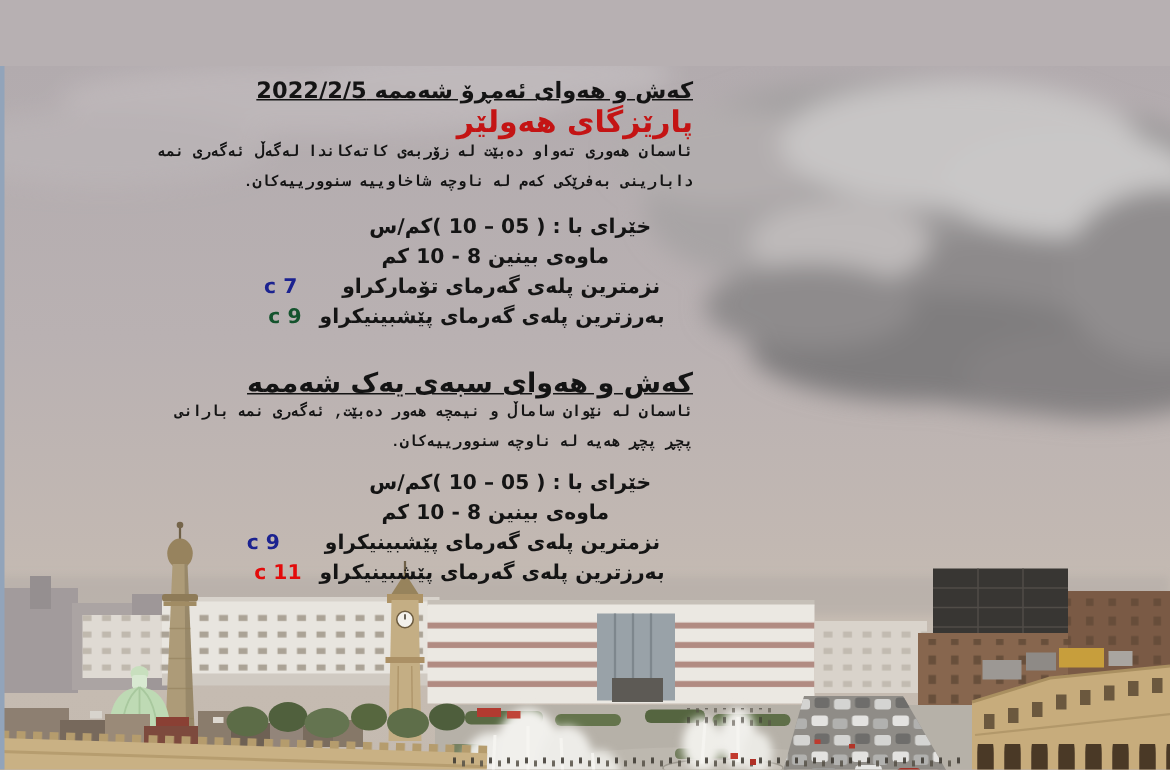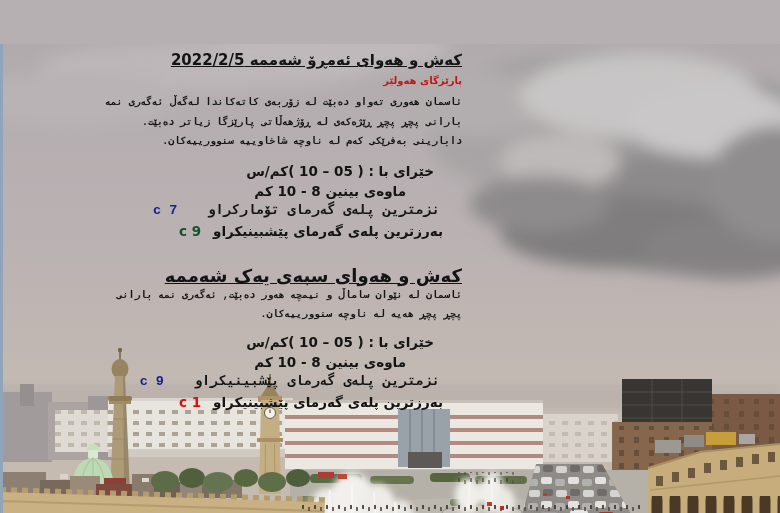--- a/index.html
+++ b/index.html
@@ -10,27 +10,27 @@
   }
   #stage{position:absolute;inset:0;width:780px;height:507px;margin-top:44px;}
   #scene{position:absolute;inset:0;z-index:1;}
   
   #report{
     position:absolute;z-index:5;top:6px;left:6px;width:456px;
     direction:rtl;text-align:right;color:#141414;font-weight:700;
   }
   .line{white-space:nowrap;}
   .t-title{font-size:15px;line-height:21px;text-decoration:underline;}
-  .t-prov{font-size:10px;line-height:20px;margin-bottom:2px;}
+  .t-prov{font-size:20px;line-height:20px;margin-bottom:2px;}
   .t-body{font-size:10px;line-height:19.5px;font-family:Liberation Mono, monospace;}
   .t-head2{font-size:18px;line-height:20px;text-decoration:underline;margin-top:25px;}
   .t-stat{font-size:13.5px;line-height:20px;}
   .m-wind{margin-top:9px;margin-left:0;margin-right:28px;}
   .m-vis{margin-right:56px;}
-  .m-min{margin-right:22px;font-family:Liberation Mono, monospace;}
+  .m-min{margin-right:22px;}
   .m-max{margin-right:19px;}
   .m-wind2{margin-top:7px;margin-right:28px;}
   .temp{font-size:13.5px;font-weight:700;}
   .g-lg{margin-right:30px;}
   .g-sm{margin-right:12px;}
 </style>
 </head>
 <body>
 
 <div id="stage">
@@ -316,30 +316,29 @@
       <rect x="0" y="504" width="8" height="9" rx="2" fill="#3e6cab"></rect>
       <rect x="1.5" y="505.5" width="5" height="6" rx="1.5" fill="#5c88c4"></rect>
     </g>
   </svg>
 
   <div id="report">
     <div class="line t-title">کەش و هەوای ئەمڕۆ شەممە 2022/2/5</div>
     <div class="line t-prov" style="color: rgb(196, 20, 20);">پارێزگای هەولێر</div>
 
     <div class="line t-body">ئاسمان هەوری تەواو دەبێت لە زۆربەی کاتەکاندا لەگەڵ ئەگەری نمە</div>
-    <div class="line t-body">بارانی پچڕ پچڕ ڕێژەکەی لە ڕۆژهەڵاتی پارێزگا زیاتر دەبێت.</div>
     <div class="line t-body">دابارینی بەفرێکی کەم لە ناوچە شاخاوییە سنوورییەکان.</div>
 
     <div class="line t-stat m-wind">خێرای با : ( 05 – 10 )کم/س</div>
     <div class="line t-stat m-vis">ماوەی بینین  8 - 10 کم</div>
     <div class="line t-stat m-min"><span>نزمترین پلەی گەرمای تۆمارکراو</span><span class="temp g-lg" style="color: rgb(27, 34, 144);">7 c</span></div>
     <div class="line t-stat m-max"><span>بەرزترین پلەی گەرمای پێشبینیکراو</span><span class="temp g-sm" style="color: #14532d;">9 c</span></div>
 
     <div class="line t-head2">کەش و هەوای سبەی یەک شەممە</div>
     <div class="line t-body">ئاسمان لە نێوان ساماڵ و نیمچە هەور دەبێت, ئەگەری نمە بارانی</div>
     <div class="line t-body">پچڕ پچڕ هەیە لە ناوچە سنوورییەکان.</div>
 
     <div class="line t-stat m-wind2">خێرای با : ( 05 – 10 )کم/س</div>
     <div class="line t-stat m-vis">ماوەی بینین  8 - 10 کم</div>
     <div class="line t-stat m-min"><span>نزمترین پلەی گەرمای پێشبینیکراو</span><span class="temp g-lg" style="color: rgb(27, 34, 144);">9 c</span></div>
-    <div class="line t-stat m-max"><span>بەرزترین پلەی گەرمای پێشبینیکراو</span><span class="temp g-sm" style="color: rgb(227, 11, 11);">1 c</span></div>
+    <div class="line t-stat m-max"><span>بەرزترین پلەی گەرمای پێشبینیکراو</span><span class="temp g-sm" style="color: rgb(227, 11, 11);">11 c</span></div>
   </div>
 </div>
 
 </body></html>

